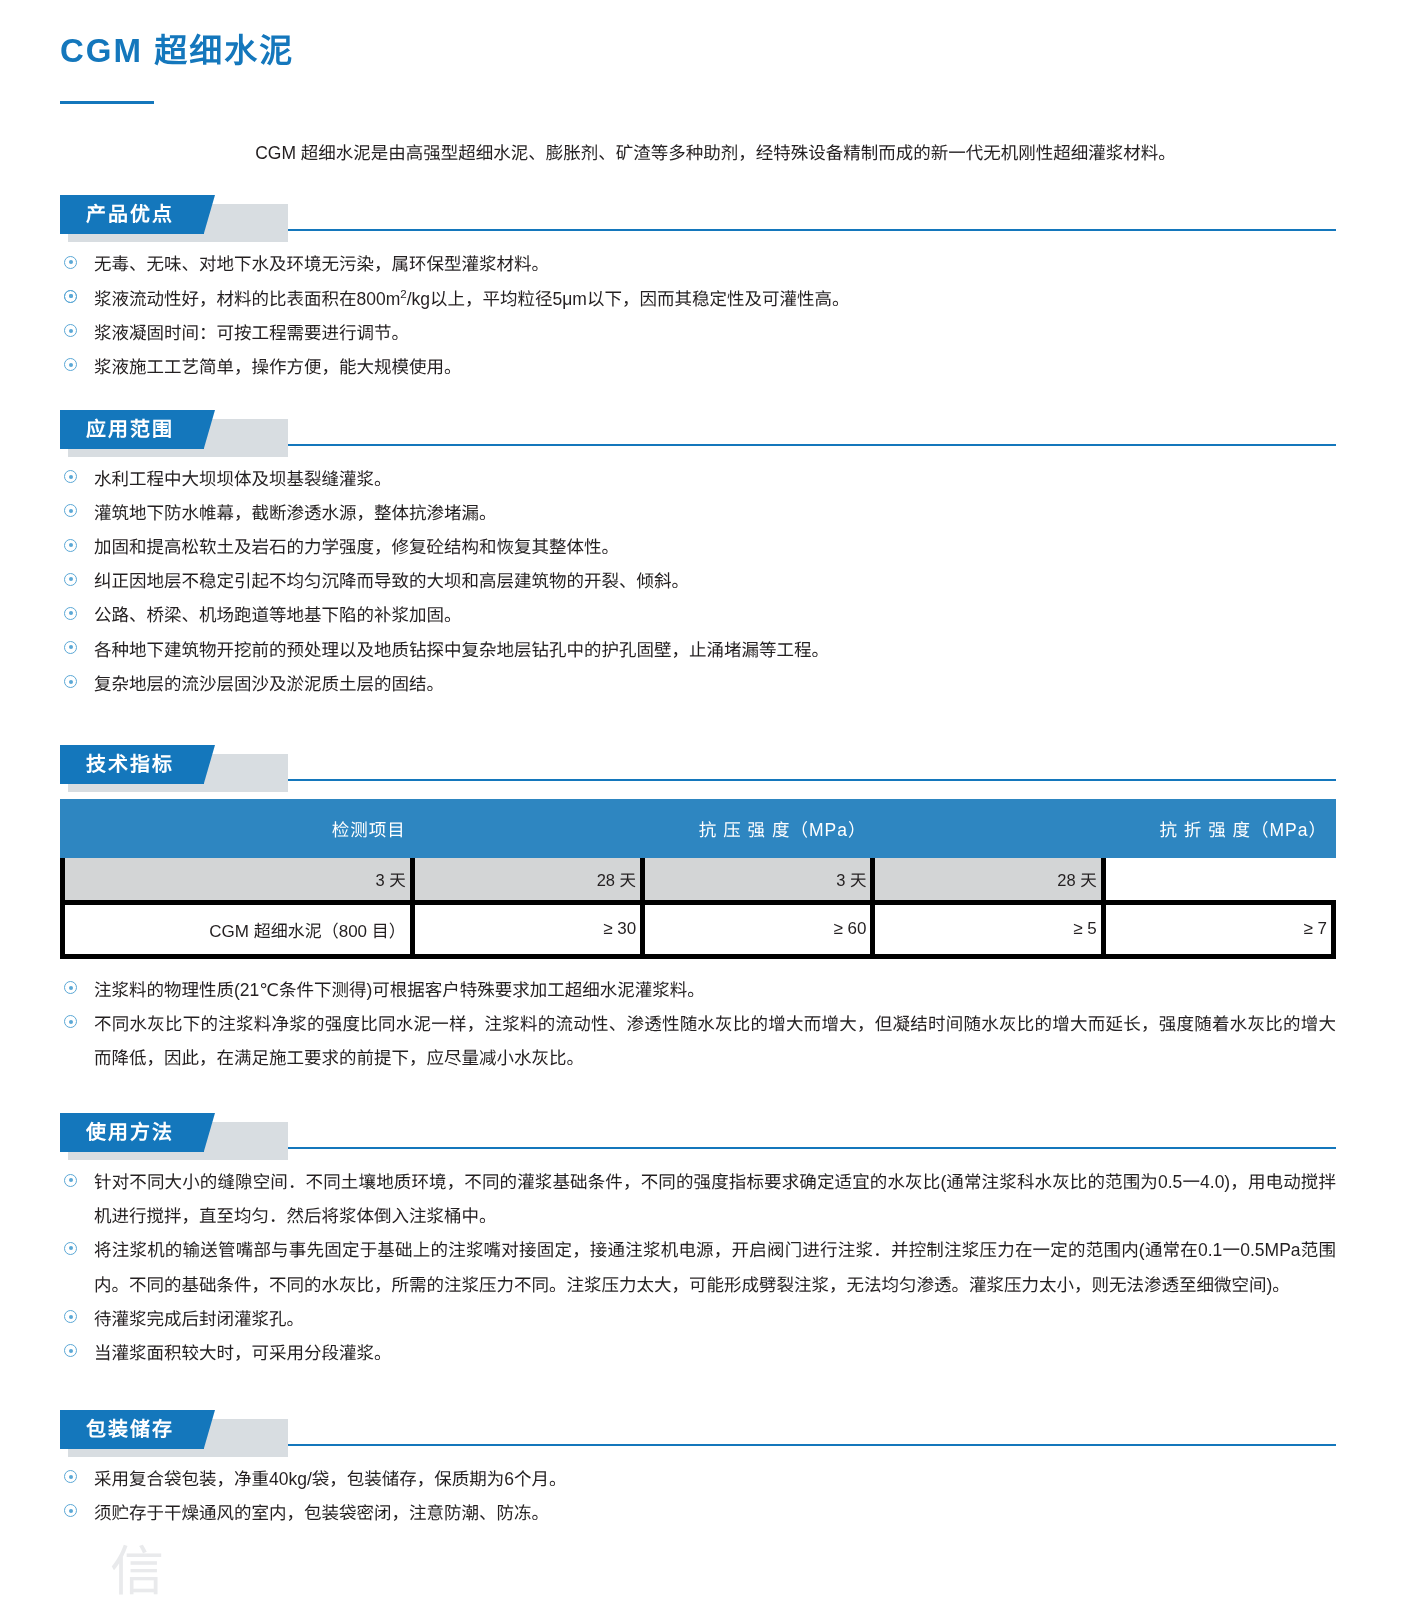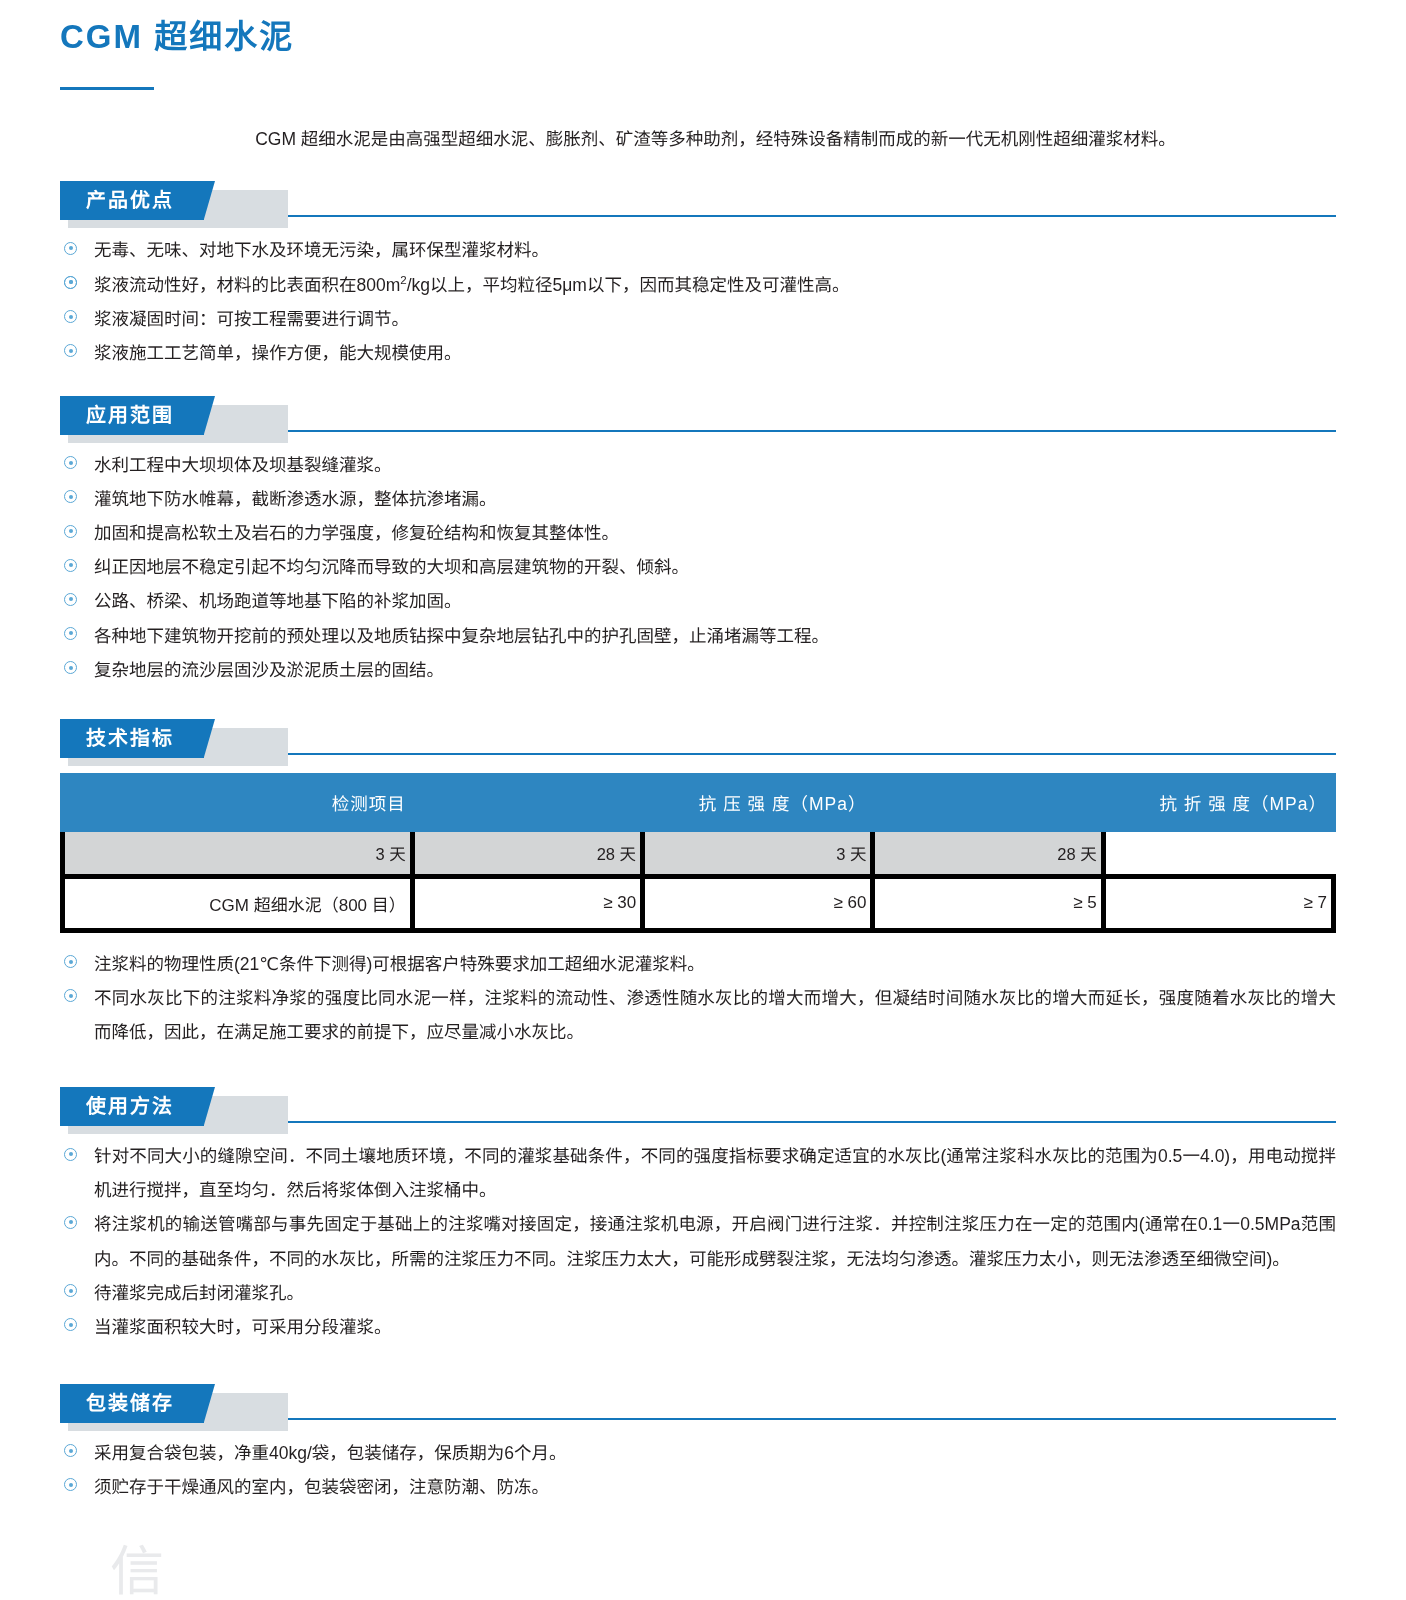--- a/index.html
+++ b/index.html
@@ -12,21 +12,21 @@
     min-height: 1600px;
     font-family: "Liberation Sans", "DejaVu Sans", sans-serif;
     color: #231f20;
     -webkit-font-smoothing: antialiased;
   }
   .page {
     position: relative;
     width: 1406px;
     min-height: 1600px;
     box-sizing: border-box;
-    padding: 0 70px 0 60px;
+    padding: 14px 70px 0 60px;
   }
 
   
   .doc-title {
     font-size: 33px;
     font-weight: bold;
     color: #1477bc;
     letter-spacing: 2px;
     padding-top: 16px;
     margin: 0;
@@ -219,21 +219,21 @@
       <li><span class="dot"></span><span>水利工程中大坝坝体及坝基裂缝灌浆。</span></li>
       <li><span class="dot"></span><span>灌筑地下防水帷幕，截断渗透水源，整体抗渗堵漏。</span></li>
       <li><span class="dot"></span><span>加固和提高松软土及岩石的力学强度，修复砼结构和恢复其整体性。</span></li>
       <li><span class="dot"></span><span>纠正因地层不稳定引起不均匀沉降而导致的大坝和高层建筑物的开裂、倾斜。</span></li>
       <li><span class="dot"></span><span>公路、桥梁、机场跑道等地基下陷的补浆加固。</span></li>
       <li><span class="dot"></span><span>各种地下建筑物开挖前的预处理以及地质钻探中复杂地层钻孔中的护孔固壁，止涌堵漏等工程。</span></li>
       <li><span class="dot"></span><span>复杂地层的流沙层固沙及淤泥质土层的固结。</span></li>
     </ul>
   </div>
 
-  <div class="section" style="margin-top:32px;">
+  <div class="section" style="margin-top:44px;">
     <div class="sec-head">
       <div class="rule"></div>
       <div class="shadow"></div>
       <span class="tag">技术指标</span>
     </div>
 
     <table class="spec">
       <thead>
         <tr>
           <th class="col-item" rowspan="2">检测项目</th>

